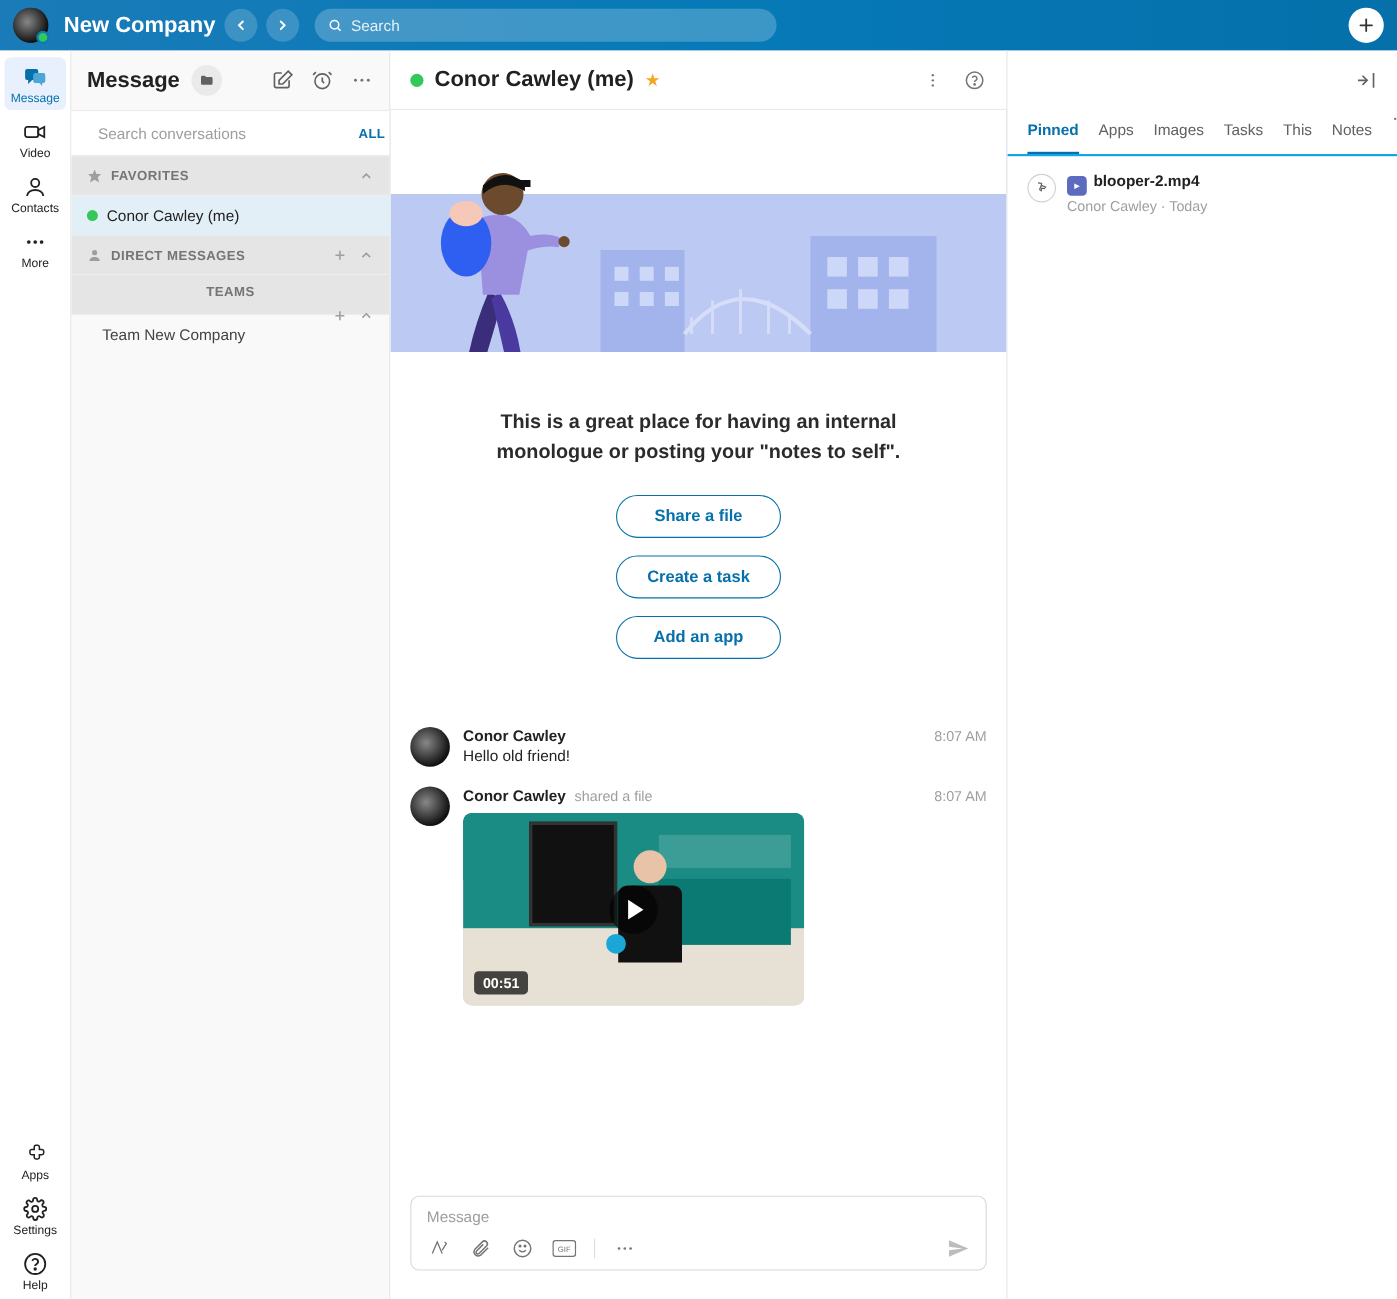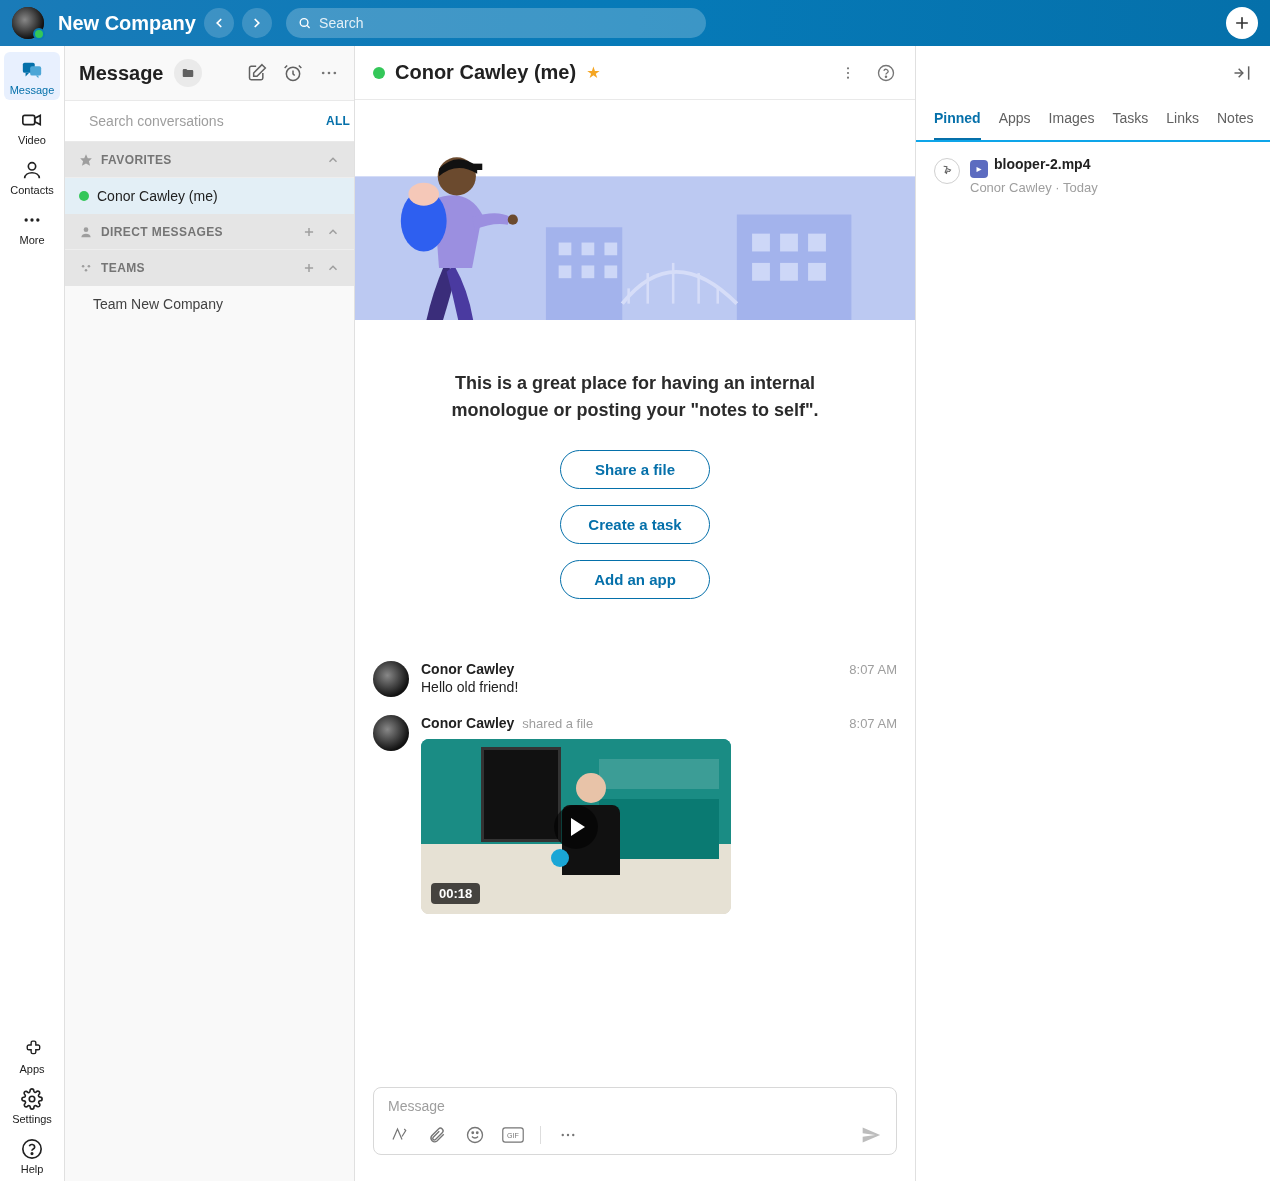--- a/index.html
+++ b/index.html
@@ -300,21 +300,21 @@
         <svg width="14" height="14" viewBox="0 0 24 24" fill="none" stroke="#9e9e9e" stroke-width="2.5">
             <line x1="12" y1="5" x2="12" y2="19"></line>
             <line x1="5" y1="12" x2="19" y2="12"></line>
           </svg>
         <svg width="14" height="14" viewBox="0 0 24 24" fill="none" stroke="#9e9e9e" stroke-width="2.5">
             <polyline points="18 15 12 9 6 15"></polyline>
           </svg>
       </div>
     </div>
 
-    <div class="section-header" style="border-bottom:none;">
+    <div class="section-header" style="border-bottom:none;flex-direction:column;">
       <svg class="section-icon" width="14" height="14" viewBox="0 0 24 24" fill="#9e9e9e">
           <circle cx="7" cy="9" r="2.2"></circle>
           <circle cx="17" cy="9" r="2.2"></circle>
           <circle cx="12" cy="16" r="2.2"></circle>
         </svg>
       <span>TEAMS</span>
       <div class="section-actions">
         <svg width="14" height="14" viewBox="0 0 24 24" fill="none" stroke="#9e9e9e" stroke-width="2.5">
             <line x1="12" y1="5" x2="12" y2="19"></line>
             <line x1="5" y1="12" x2="19" y2="12"></line>
@@ -433,21 +433,21 @@
                 <div class="floor"></div>
                 <div class="door"></div>
                 <div class="cabinet"></div>
                 <div class="shelf"></div>
               <div class="person">
                   <div class="head"></div>
                   <div class="body"></div>
                 </div>
               <div class="ball"></div>
               <div class="play-badge"></div>
-              <div class="vid-dur">00:18</div>
+              <div class="vid-dur">00:51</div>
             </div>
           </div>
         </div>
       </div>
     </div>
 
     <div class="composer-wrap">
       <div class="composer">
         <input placeholder="Message" style="">
         <div class="composer-toolbar">
@@ -502,21 +502,21 @@
             <polyline points="8 7 13 12 8 17"></polyline>
             <line x1="3" y1="12" x2="13" y2="12"></line>
           </svg>
       </div>
     </div>
     <div class="rpanel-tabs">
       <div class="rtab active">Pinned</div>
       <div class="rtab">Apps</div>
       <div class="rtab">Images</div>
       <div class="rtab">Tasks</div>
-      <div class="rtab">Links</div>
+      <div class="rtab">This</div>
       <div class="rtab">Notes</div>
       <div class="rtab-more">
         <svg width="16" height="16" viewBox="0 0 24 24" fill="#757575">
             <circle cx="5" cy="12" r="1.6"></circle>
             <circle cx="12" cy="12" r="1.6"></circle>
             <circle cx="19" cy="12" r="1.6"></circle>
           </svg>
       </div>
     </div>
     <div class="pinned-item">

